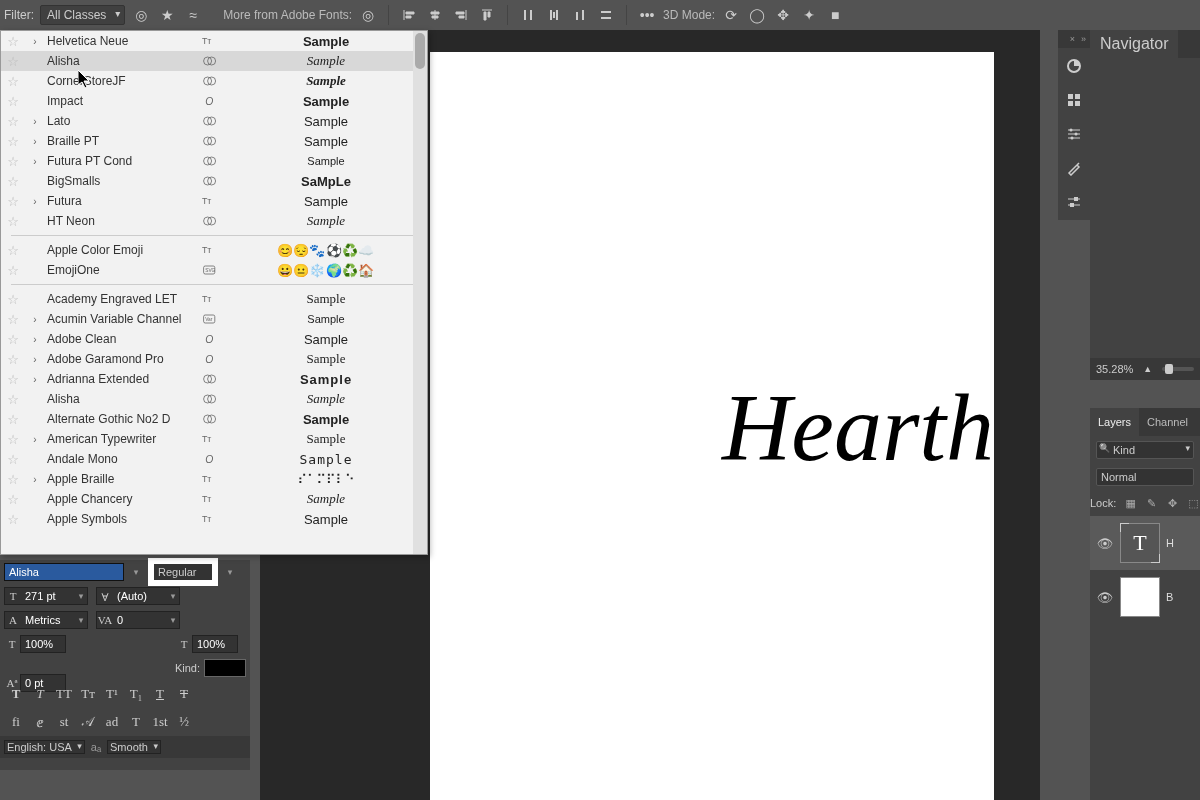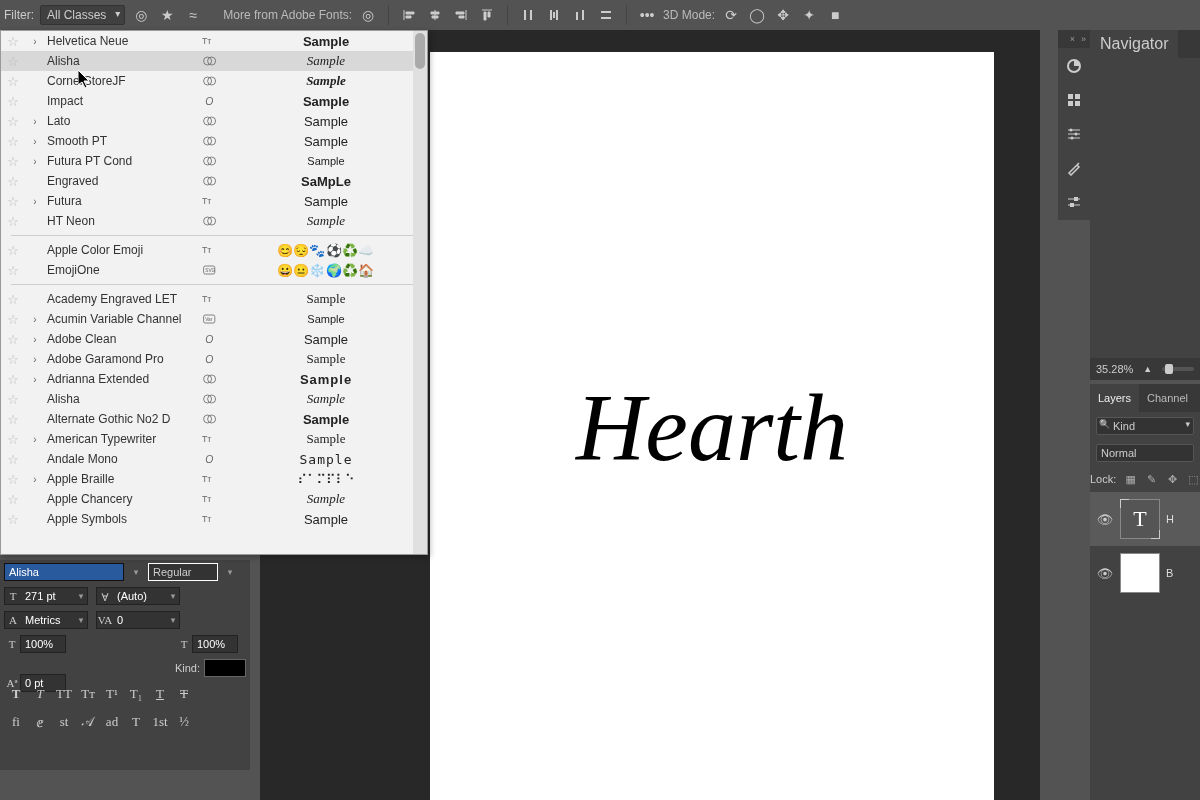--- a/index.html
+++ b/index.html
@@ -31,39 +31,39 @@
 .font-origin svg { width: 16px; height: 14px; vertical-align: middle; }
 .font-sample { flex: 1; font-size: 13px; color: #222; text-align: center; }
 .font-divider { height: 1px; background: #ccc; margin: 4px 10px; }
 
 
 .cursor { position: absolute; top: 70px; left: 78px; z-index: 200; color: #000; font-size: 14px; }
 
 
 .canvas-bg { position: absolute; top: 30px; left: 260px; right: 160px; bottom: 0; background: #282828; }
 .canvas { position: absolute; top: 52px; left: 430px; width: 564px; height: 748px; background: #fff; }
-.canvas-text { position: absolute; top: 320px; left: 0; width: 100%; text-align: center; font-family: "Brush Script MT", cursive; font-size: 96px; font-style: italic; color: #000; }
+.canvas-text { position: absolute; top: 320px; left: 0; width: 100%; text-align: right; font-family: "Brush Script MT", cursive; font-size: 96px; font-style: italic; color: #000; }
 
 
 .right-collapsed { position: absolute; top: 30px; right: 110px; width: 32px; background: #424242; }
 .right-collapsed-header { height: 18px; background: #383838; display: flex; justify-content: flex-end; align-items: center; padding: 0 4px; gap: 6px; color: #999; font-size: 9px;}
 .right-collapsed-icons { padding: 8px 0; display: flex; flex-direction: column; align-items: center; gap: 14px; }
 .rc-icon { width: 20px; height: 20px; display: flex; align-items: center; justify-content: center; color: #ccc; }
 
 
 .navigator-panel { position: absolute; top: 30px; right: 0; width: 110px; height: 350px; background: #424242; }
 .navigator-panel .tab-bar { height: 28px; background: #383838; display: flex; align-items: center; }
 .navigator-panel .tab { padding: 0 10px; height: 100%; display: flex; align-items: center; color: #ccc; font-size: 16px; background: #424242; }
 .navigator-panel .content { height: 300px; }
 .navigator-panel .zoom-bar { height: 22px; background: #383838; display: flex; align-items: center; padding: 0 6px; gap: 10px; color: #ccc; font-size: 11px; }
 .zoom-slider { flex: 1; height: 4px; background: #555; border-radius: 2px; position: relative; }
 .zoom-slider-thumb { position: absolute; left: 10%; top: -3px; width: 8px; height: 10px; background: #ccc; border-radius: 2px; }
 
 
-.layers-panel { position: absolute; top: 384px; right: 0; width: 110px; bottom: 0; background: #424242; }
+.layers-panel { position: absolute; top: 408px; right: 0; width: 110px; bottom: 0; background: #424242; }
 .layers-panel .tab-bar { height: 28px; background: #383838; display: flex; }
 .layers-panel .tab { padding: 0 8px; height: 100%; display: flex; align-items: center; color: #bbb; font-size: 11px; }
 .layers-panel .tab.active { background: #424242; color: #eee; }
 .layers-panel .filter-row { height: 28px; display: flex; align-items: center; padding: 0 6px; gap: 4px; background: #424242;}
 .layers-panel .kind-select { flex: 1; background: #333; color: #ccc; font-size: 11px; padding: 2px 14px 2px 16px; border: 1px solid #555; border-radius: 2px; position: relative; }
 .layers-panel .kind-select::before { content: "🔍"; position: absolute; left: 2px; top: 1px; font-size: 9px; filter: grayscale(1);}
 .layers-panel .kind-select::after { content: "▾"; position: absolute; right: 3px; top: 1px; font-size: 9px; }
 .layers-panel .blend-row { height: 26px; display: flex; align-items: center; padding: 0 6px; background: #424242; }
 .layers-panel .blend-select { flex:1; background: #333; color: #ccc; font-size: 11px; padding: 2px 4px; border: 1px solid #555; border-radius: 2px; }
 .layers-panel .lock-row { height: 26px; display: flex; align-items: center; padding: 0 0; gap: 8px; color: #ccc; font-size: 11px; background: #424242;}
@@ -76,21 +76,21 @@
 .layer-thumb.text::before, .layer-thumb.text::after { content: ""; position: absolute; width: 8px; height: 8px; border: 1px solid #ccc;}
 .layer-thumb.text::before { top: -1px; left: -1px; border-right: none; border-bottom: none;}
 .layer-thumb.text::after { bottom: -1px; right: -1px; border-left: none; border-top: none;}
 .layer-name { color: #ddd; font-size: 11px; }
 
 
 .char-panel { position: absolute; top: 560px; left: 0; width: 250px; height: 210px; background: #424242; color: #ccc; font-size: 11px; }
 .char-panel .row { display: flex; align-items: center; height: 24px; }
 .char-panel input.cp-input { background: #333; border: 1px solid #222; color: #fff; font-size: 11px; padding: 2px 4px; }
 .char-panel .font-input { background: #2a5a9e; color: #fff; width: 120px; border: 1px solid #111; padding: 2px 4px; font-size: 11px;}
-.char-panel .style-input { width: 70px; background: #333; color: #ccc; border: 1px solid #ffffff; padding: 2px 4px; font-size: 11px;}
+.char-panel .style-input { width: 70px; background: #333; color: #ccc; border: 6px solid #ffffff; padding: 2px 4px; font-size: 11px;}
 .char-panel .field-wrap { display: flex; align-items: center; background: #333; border: 1px solid #222; margin-right: 8px;}
 .char-panel .field-icon { width: 16px; height: 16px; display:flex;align-items:center;justify-content:center; color:#ccc; font-family: serif;}
 .char-panel .field-val { width: 54px; padding: 2px 4px; color:#fff; }
 .char-panel .dd { width: 12px; text-align:center; color:#999; font-size:9px;}
 .char-panel .color-label { color:#ccc; margin-left: auto; margin-right: 4px;}
 .char-panel .color-swatch { width: 42px; height: 18px; background: #000; border: 1px solid #666;}
 .char-panel .style-btns { display:flex; gap: 4px; padding: 4px 6px;}
 .char-panel .sb { width: 20px; height: 20px; display:flex;align-items:center;justify-content:center; color:#ccc; font-family: serif; font-size: 13px;}
 .char-panel .lang-row { display:flex; align-items:center; height: 22px; background:#383838; padding: 0 4px; gap: 6px;}
 .char-panel .lang-sel { color:#ccc; font-size: 11px; padding: 0 12px 0 2px; position:relative; background:#333; border:1px solid #222;}
@@ -220,41 +220,41 @@
         <span class="font-name">Lato</span>
         <span class="font-origin"><svg viewBox="0 0 20 16">
             <circle cx="7" cy="8" r="5" fill="none" stroke="#666"></circle>
             <circle cx="12" cy="8" r="5" fill="none" stroke="#666"></circle>
           </svg></span>
         <span class="font-sample" style="">Sample</span>
       </div>
       <div class="font-row">
         <span class="font-star">☆</span>
         <span class="font-expand ">›</span>
-        <span class="font-name">Smooth PT</span>
+        <span class="font-name">Braille PT</span>
         <span class="font-origin"><svg viewBox="0 0 20 16">
             <circle cx="7" cy="8" r="5" fill="none" stroke="#666"></circle>
             <circle cx="12" cy="8" r="5" fill="none" stroke="#666"></circle>
           </svg></span>
         <span class="font-sample" style="">Sample</span>
       </div>
       <div class="font-row">
         <span class="font-star">☆</span>
         <span class="font-expand ">›</span>
         <span class="font-name">Futura PT Cond</span>
         <span class="font-origin"><svg viewBox="0 0 20 16">
             <circle cx="7" cy="8" r="5" fill="none" stroke="#666"></circle>
             <circle cx="12" cy="8" r="5" fill="none" stroke="#666"></circle>
           </svg></span>
         <span class="font-sample" style="font-stretch:condensed;font-size:11px">Sample</span>
       </div>
       <div class="font-row">
         <span class="font-star">☆</span>
         <span class="font-expand empty">›</span>
-        <span class="font-name">Engraved</span>
+        <span class="font-name">BigSmalls</span>
         <span class="font-origin"><svg viewBox="0 0 20 16">
             <circle cx="7" cy="8" r="5" fill="none" stroke="#666"></circle>
             <circle cx="12" cy="8" r="5" fill="none" stroke="#666"></circle>
           </svg></span>
         <span class="font-sample" style="font-weight:700">SaMpLe</span>
       </div>
       <div class="font-row">
         <span class="font-star">☆</span>
         <span class="font-expand ">›</span>
         <span class="font-name">Futura</span>
@@ -474,20 +474,25 @@
   </div>
   <div class="style-btns">
     <span class="sb">fi</span>
     <span class="sb">ⅇ</span>
     <span class="sb">st</span>
     <span class="sb">𝒜</span>
     <span class="sb">ad</span>
     <span class="sb">T</span>
     <span class="sb">1st</span>
     <span class="sb">½</span>
+  </div>
+  <div class="lang-row">
+    <span class="lang-sel">English: USA</span>
+    <span style="color:#999">aₐ</span>
+    <span class="lang-sel">Smooth</span>
   </div>
 </div>
 
 <div class="right-collapsed">
   <div class="right-collapsed-header">
       <span>×</span>
       <span>»</span>
     </div>
   <div class="right-collapsed-icons">
     <span class="rc-icon">

